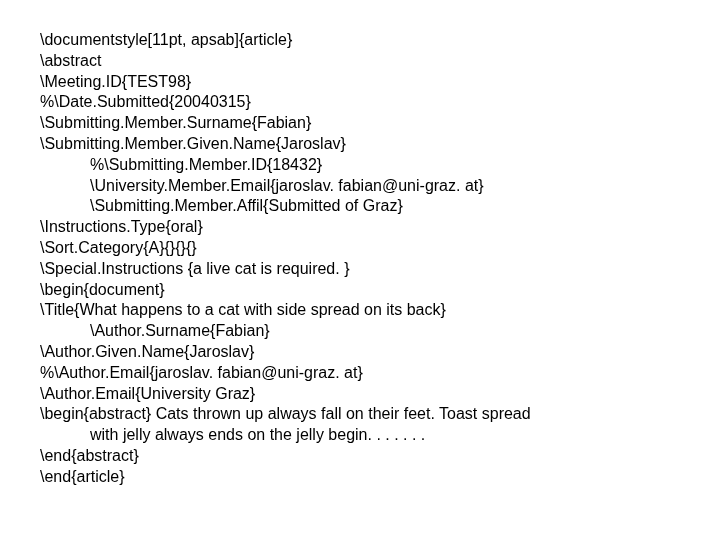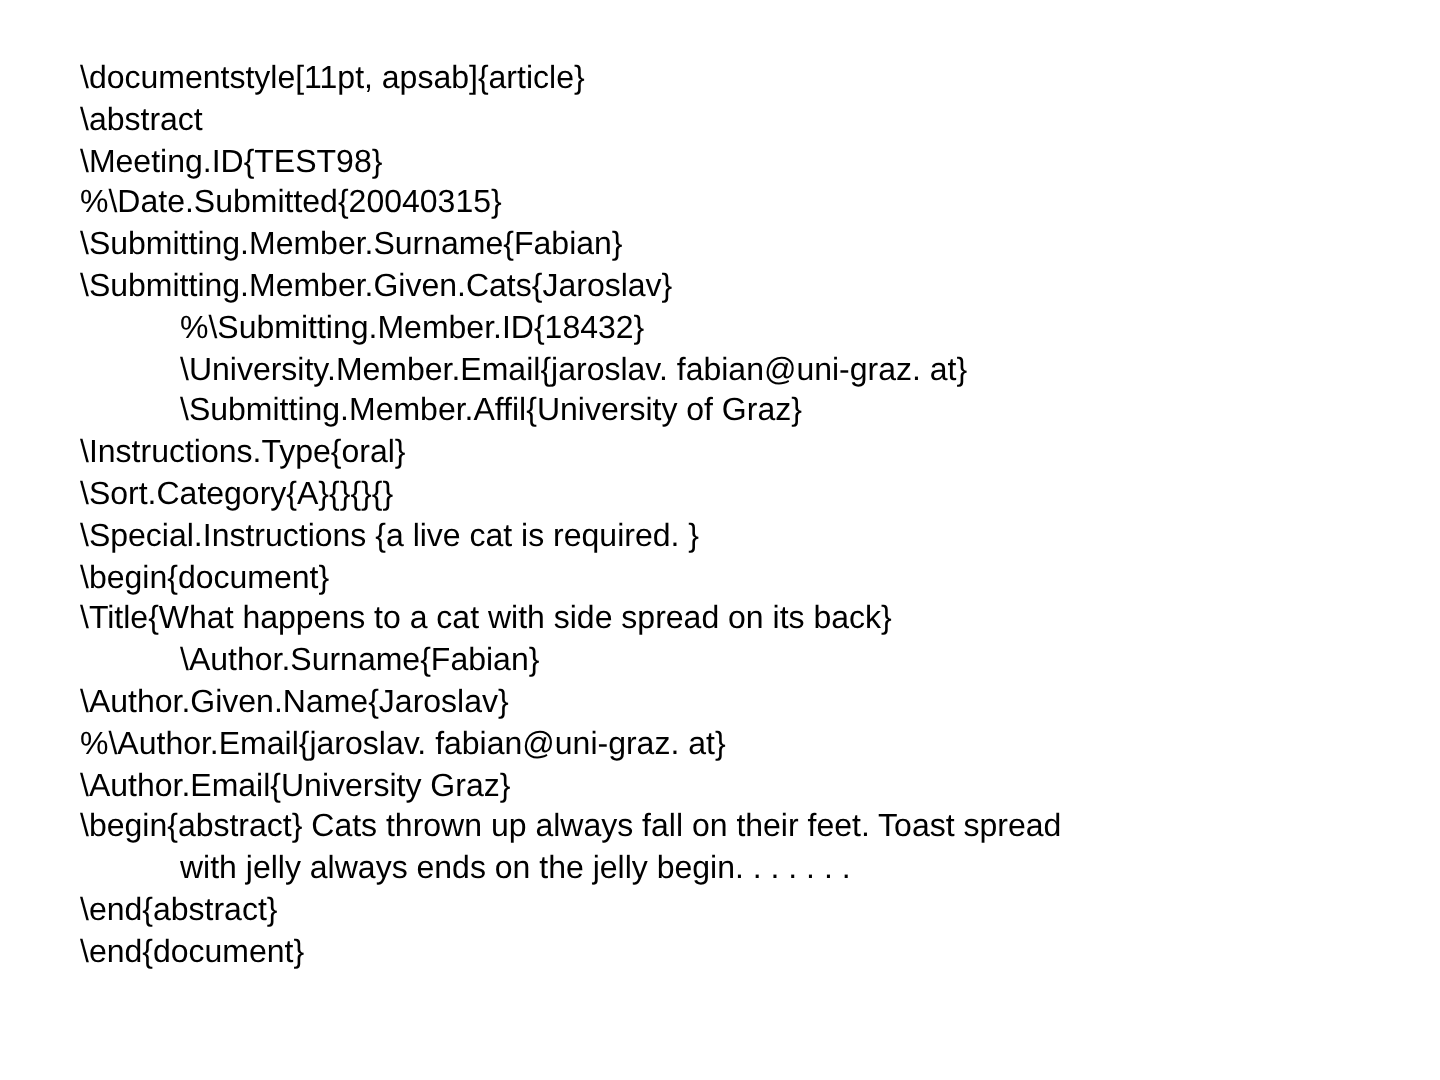--- a/index.html
+++ b/index.html
@@ -23,29 +23,29 @@
     }
   </style>
 </head>
 <body>
 
 <div class="line">\documentstyle[11pt, apsab]{article}</div>
 <div class="line">\abstract</div>
 <div class="line">\Meeting.ID{TEST98}</div>
 <div class="line">%\Date.Submitted{20040315}</div>
 <div class="line">\Submitting.Member.Surname{Fabian}</div>
-<div class="line">\Submitting.Member.Given.Cats{Jaroslav}</div>
+<div class="line">\Submitting.Member.Given.Name{Jaroslav}</div>
 <div class="line indent">%\Submitting.Member.ID{18432}</div>
 <div class="line indent">\University.Member.Email{jaroslav. fabian@uni-graz. at}</div>
-<div class="line indent">\Submitting.Member.Affil{University of Graz}</div>
+<div class="line indent">\Submitting.Member.Affil{Submitted of Graz}</div>
 <div class="line">\Instructions.Type{oral}</div>
 <div class="line">\Sort.Category{A}{}{}{}</div>
 <div class="line">\Special.Instructions {a live cat is required. }</div>
 <div class="line">\begin{document}</div>
 <div class="line">\Title{What happens to a cat with side spread on its back}</div>
 <div class="line indent">\Author.Surname{Fabian}</div>
 <div class="line">\Author.Given.Name{Jaroslav}</div>
 <div class="line">%\Author.Email{jaroslav. fabian@uni-graz. at}</div>
 <div class="line">\Author.Email{University Graz}</div>
 <div class="line">\begin{abstract} Cats thrown up always fall on their feet. Toast spread</div>
 <div class="line indent">with jelly always ends on the jelly begin. . . . . . .</div>
 <div class="line">\end{abstract}</div>
-<div class="line">\end{document}</div>
+<div class="line">\end{article}</div>
 
 </body></html>

